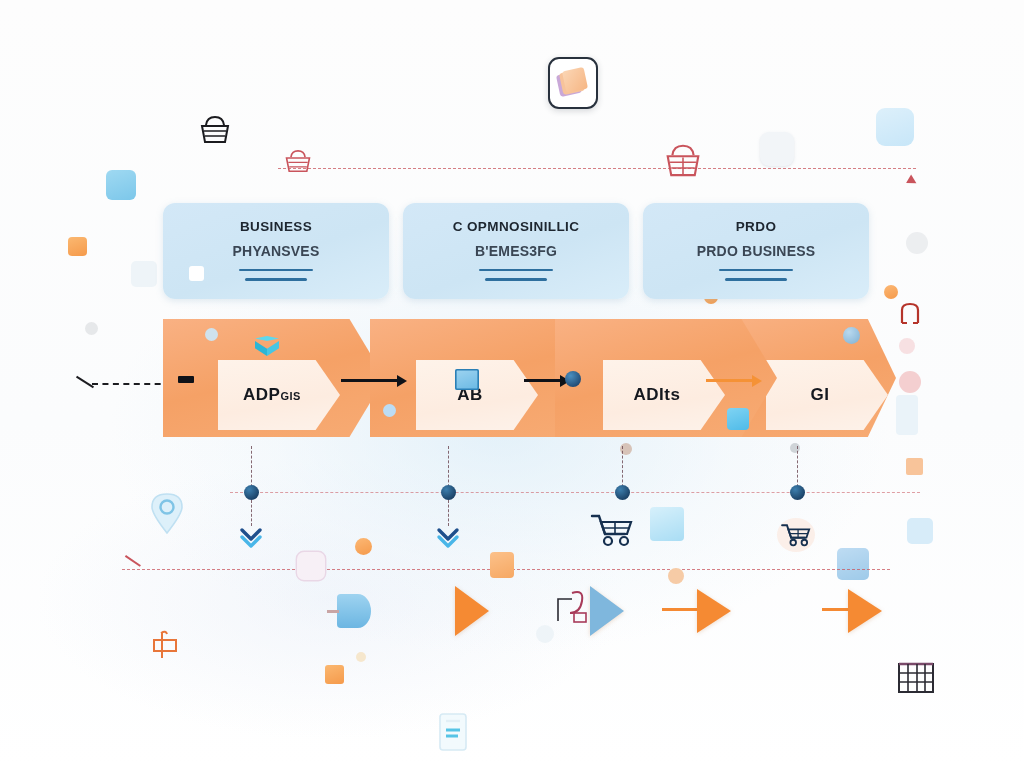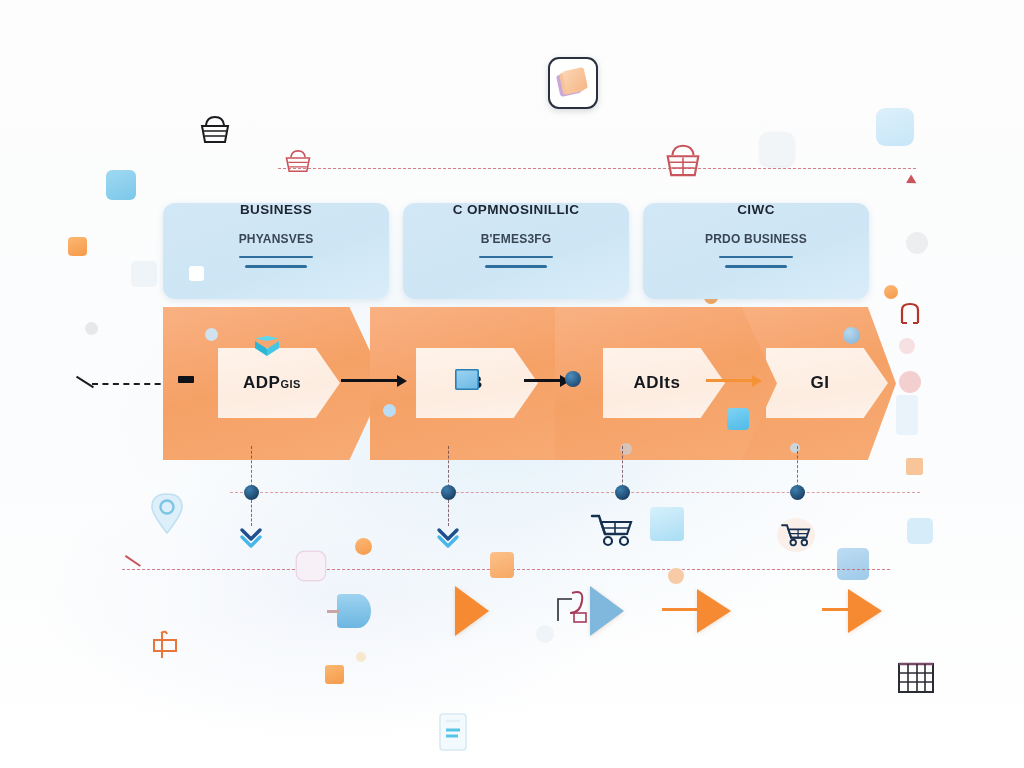--- a/index.html
+++ b/index.html
@@ -67,42 +67,43 @@
 
   
   .cards { position: absolute; left: 163px; top: 203px; width: 706px; height: 96px; display:flex; gap: 14px; }
   .card {
     flex: 1;
     border-radius: 12px;
     background: linear-gradient(160deg, #d3e8f7 0%, #cde5f4 55%, #d9edf9 100%);
     box-shadow: 0 2px 7px rgba(140,175,200,0.25);
     position: relative;
     display: flex; flex-direction: column; align-items: center;
+    padding-top: 17px;
   }
   .card .c-title {
     font-size: 13.5px; font-weight: 700; color: #1d2630;
     letter-spacing: .4px; text-align:center; line-height:1;
   }
   .card .c-sub {
-    margin-top: 16px;
-    font-size: 12px; font-weight: 600; color: #3a4654;
+    margin-top: 10px;
+    font-size: 14px; font-weight: 600; color: #3a4654;
     letter-spacing: .2px; text-align:right; line-height:1;
   }
   .card .c-bars { margin-top: 11px; display:flex; flex-direction:column; gap:7px; align-items:center; }
   .card .c-bars span { display:block; width: 74px; height: 2.6px; border-radius:2px; background:#2e6f9e; }
   .card .c-bars span.short { width: 62px; }
   .card .c-chip {
     position:absolute; left: 26px; bottom: 18px;
     width: 15px; height: 15px; border-radius: 3px; background:#ffffff;
   }
 
   
   .chevrons { position: absolute; left: 163px; top: 307px; width: 732px; height: 153px; }
   .chev {
-    position: absolute; top: 0; height: 153px; width: 222px;
+    position: absolute; top: 12px; height: 118px; width: 222px;
     background: linear-gradient(165deg, #f9b183 0%, #f5a166 48%, #f7ab74 100%);
     clip-path: polygon(0 0, 84% 0, 100% 50%, 84% 100%, 0 100%);
     box-shadow: 0 3px 9px rgba(225,160,110,0.28);
   }
   .chev.c1 { left: 0px;   }
   .chev.c2 { left: 207px; }
   .chev.c3 { left: 392px; }
   .chev.c4 { left: 557px; width: 176px; }
 
   .chev-inner {
@@ -277,21 +278,21 @@
       <div class="c-title">C OPMNOSINILLIC</div>
       <div class="c-sub">B'EMES3FG</div>
       <div class="c-bars">
           <span></span>
           <span class="short"></span>
         </div>
     </div>
 
 
     <div class="card">
-      <div class="c-title">CIWC</div>
+      <div class="c-title">PRDO</div>
       <div class="c-sub">PRDO BUSINESS</div>
       <div class="c-bars">
           <span></span>
           <span class="short"></span>
         </div>
     </div>
 
   </div>
 
   <div class="chevrons">

